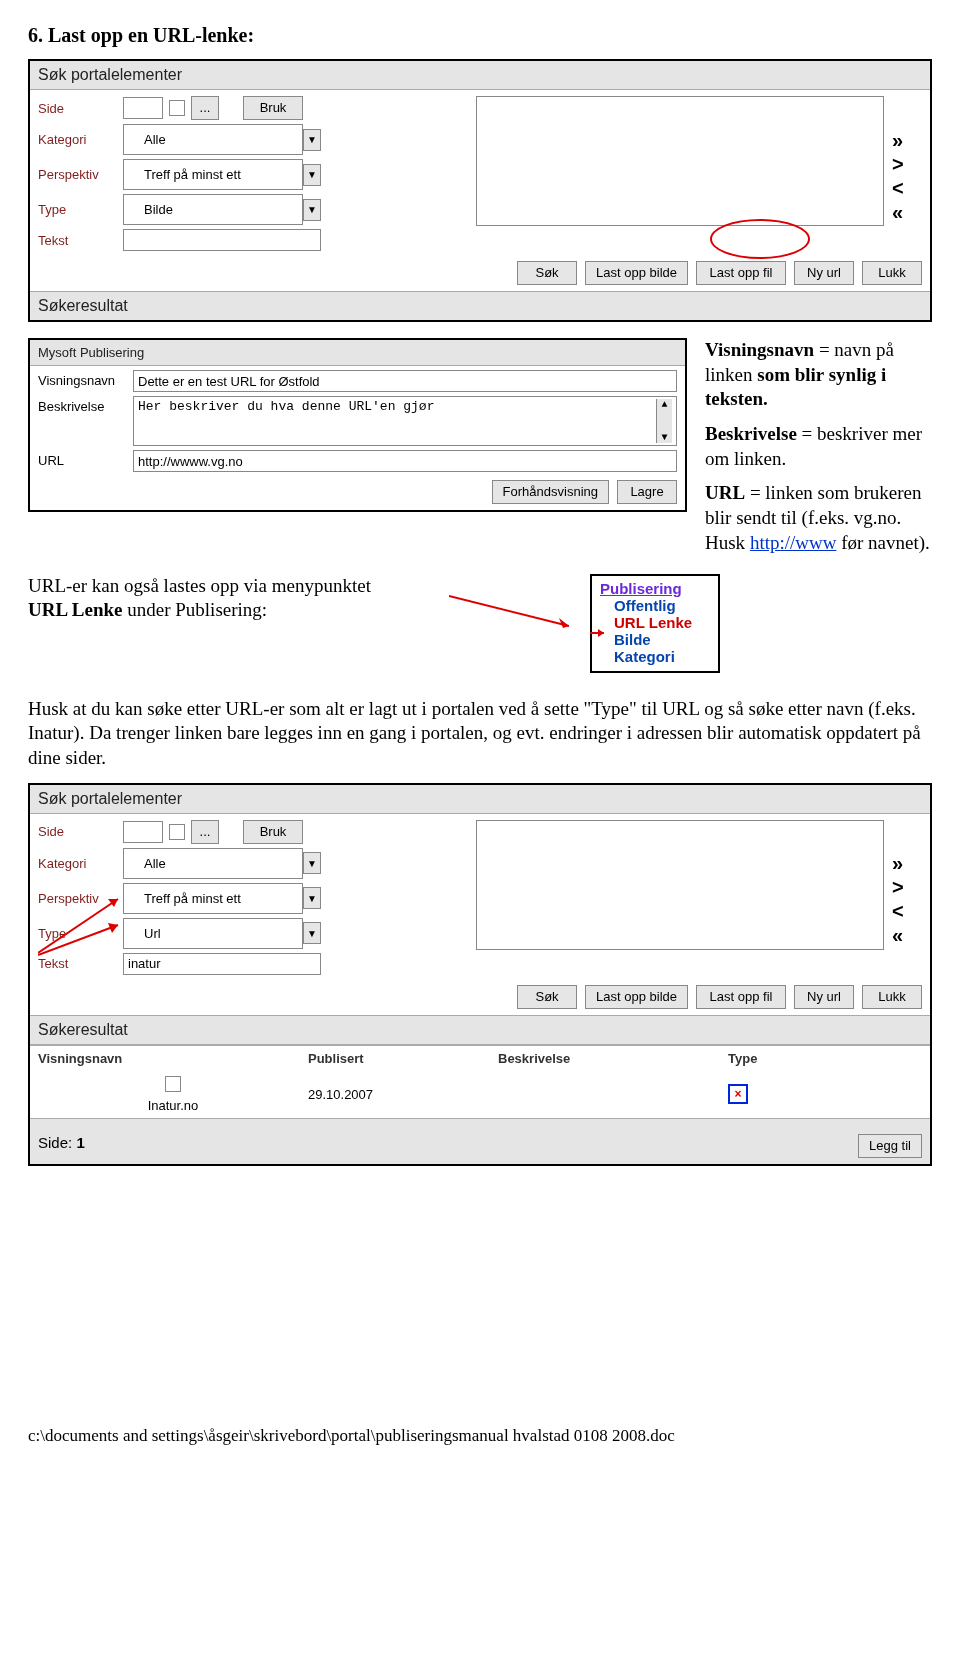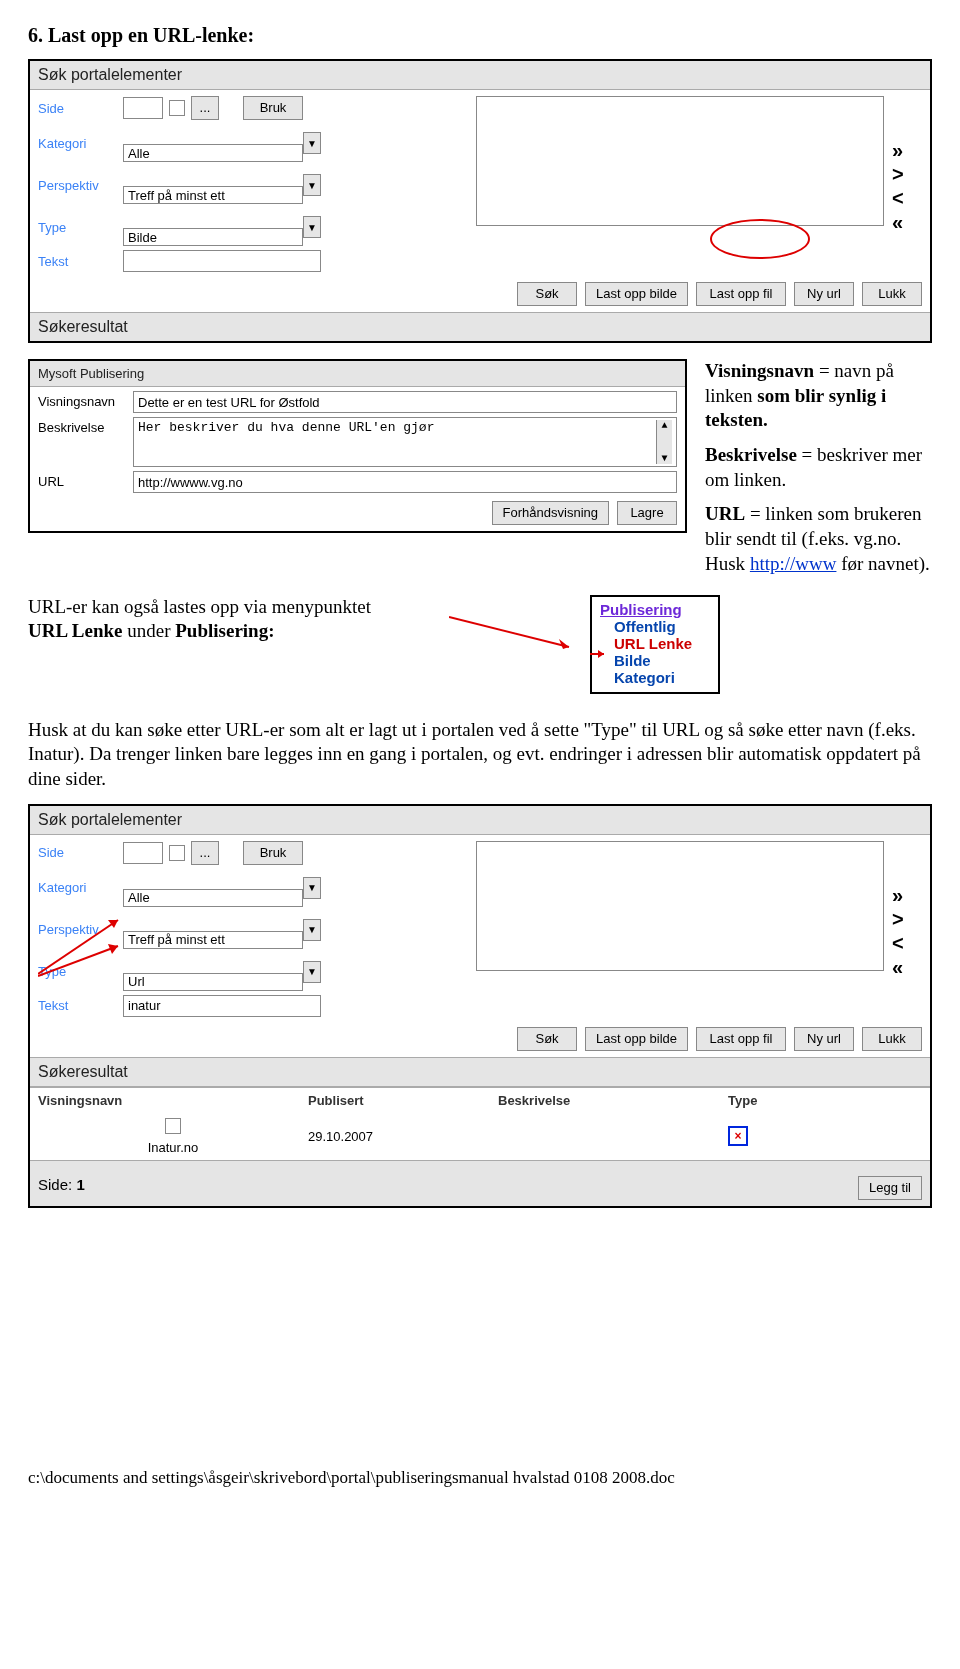--- a/index.html
+++ b/index.html
@@ -53,39 +53,38 @@
     font-weight: bold;
     font-size: 20px;
     line-height: 1;
   }
   .arrow-col span { display:block; }
   .form-row {
     display: flex;
     align-items: center;
     margin-bottom: 4px;
   }
-  .form-row .lbl { width: 85px; color: #3b82f6; }
+  .form-row .lbl { width: 85px; color: #7f1d1d; }
   .txt-input {
     border: 1px solid #888;
     background: #fff;
     height: 22px;
     padding: 1px 4px;
     font-family: Tahoma, Arial, sans-serif;
     font-size: 13px;
   }
   .select-box {
     border: 1px solid #888;
     background: #fff;
-    height: 18px;
-    padding: 1px 4px;
+    height: 31px;
+    padding: 1px 20px;
     font-family: Tahoma, Arial, sans-serif;
     font-size: 13px;
     display: inline-flex;
     align-items: center;
-    margin-top: 20px;
   }
   .drop-btn {
     width: 18px;
     height: 22px;
     background: #e6e6e6;
     border: 1px solid #888;
     display: inline-flex;
     align-items: center;
     justify-content: center;
     font-size: 10px;
@@ -292,21 +291,21 @@
   <div class="righttext">
     <div><span class="b">Visningsnavn</span><span> = navn på linken </span><span class="b">som blir synlig i teksten.</span></div>
     <div style="margin-top:10px"><span class="b">Beskrivelse</span><span> = beskriver mer om linken.</span></div>
     <div style="margin-top:10px"><span class="b">URL</span><span> = linken som brukeren blir sendt til (f.eks. vg.no. Husk </span><span class="link">http://www</span><span> før navnet).</span></div>
   </div>
 </div>
 
 <div style="display:flex; align-items:flex-start; gap:11px; margin-top:18px; position:relative">
   <div style="width:410px; font-family:'Times New Roman',serif; font-size:19px; line-height:1.3">
     <div>URL-er kan også lastes opp via menypunktet</div>
-    <div><span style="font-weight:bold">URL Lenke</span> under <span style="font-weight:bold">Publisering:</span></div>
+    <div><span style="font-weight:bold">URL Lenke</span> under <span style="font-weight:normal">Publisering:</span></div>
   </div>
   <svg width="130" height="40" style="margin-top:18px">
     <line x1="0" y1="4" x2="120" y2="34" class="red-line"></line>
     <polygon points="120,34 110,26 114,36" fill="#d00"></polygon>
   </svg>
   <div class="menu-box">
     <div class="menu-title">Publisering</div>
     <div class="menu-sub">Offentlig</div>
     <div class="menu-url">URL Lenke</div>
     <div class="menu-sub">Bilde</div>

